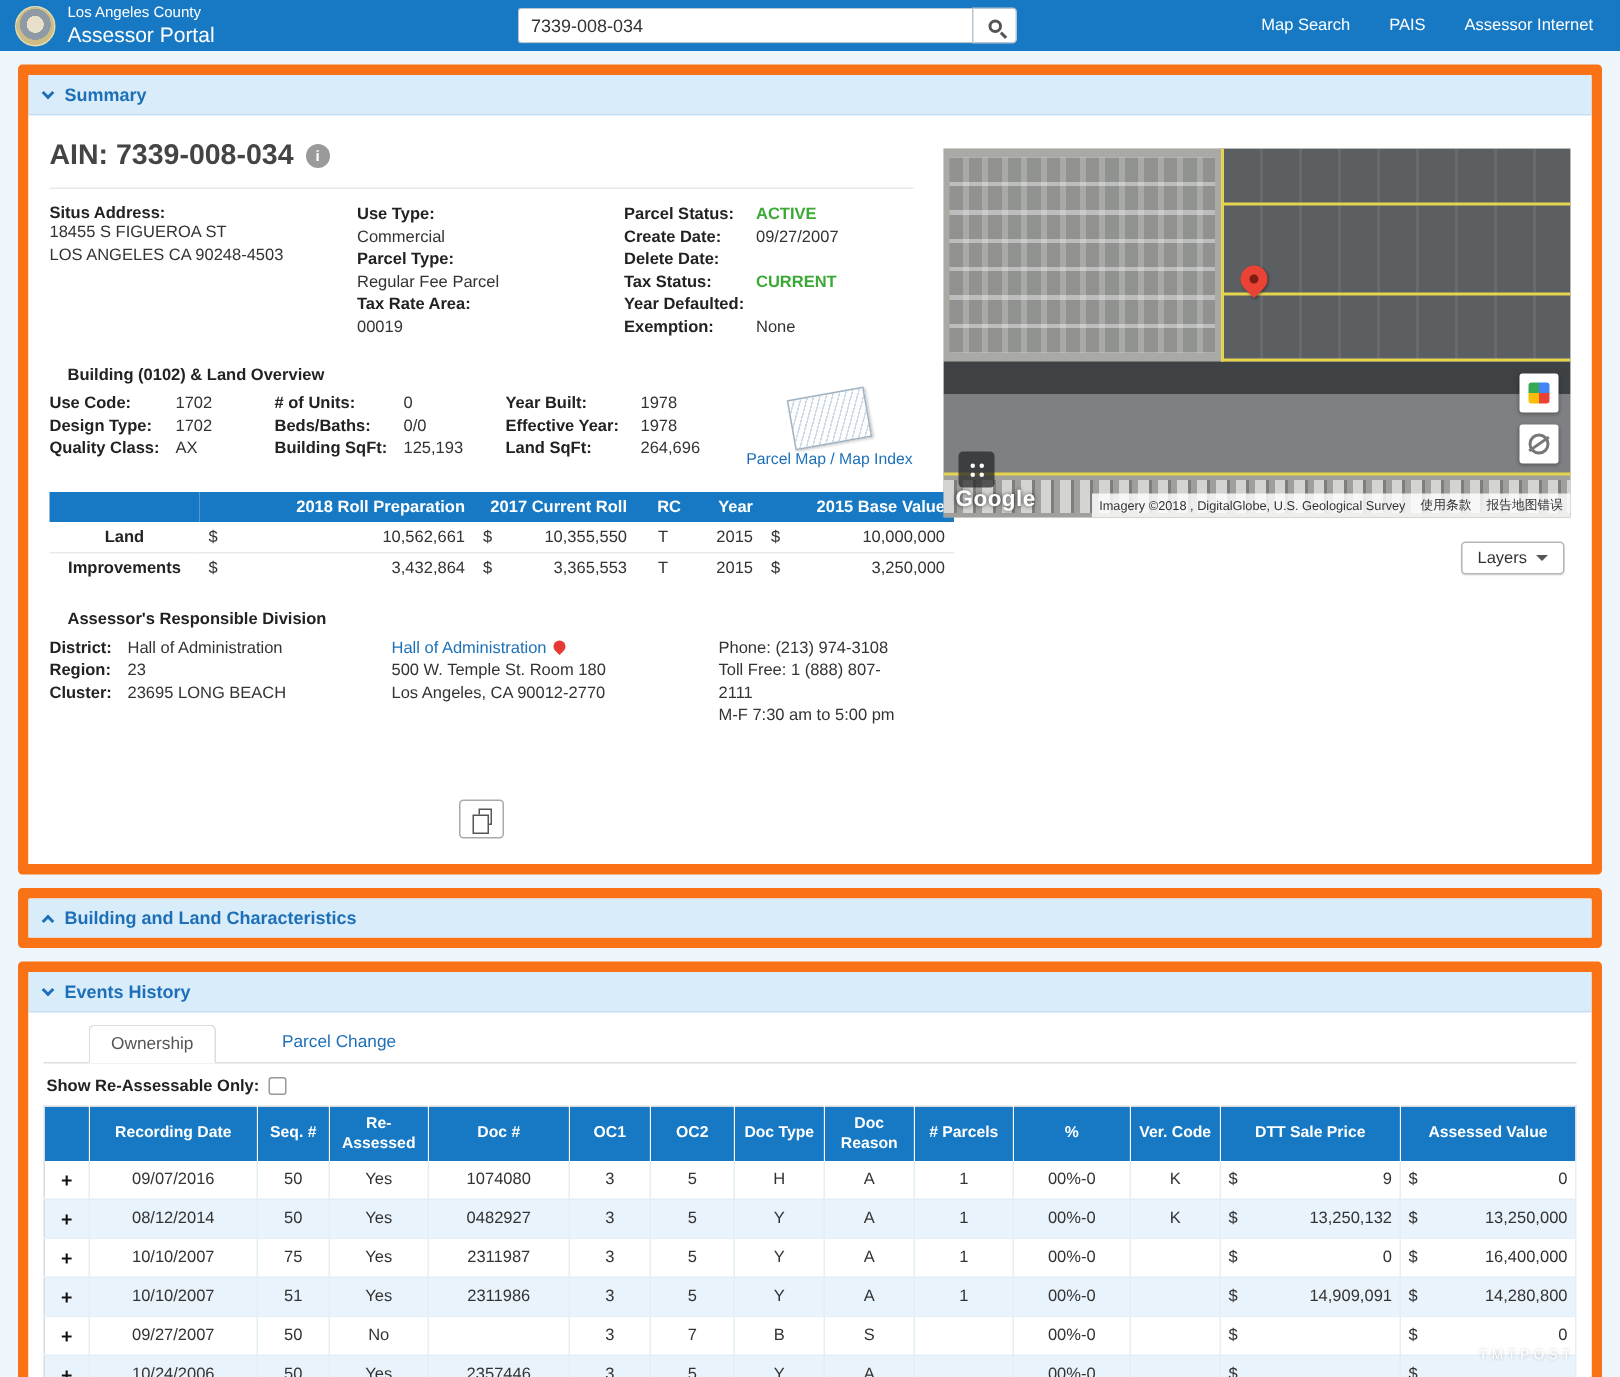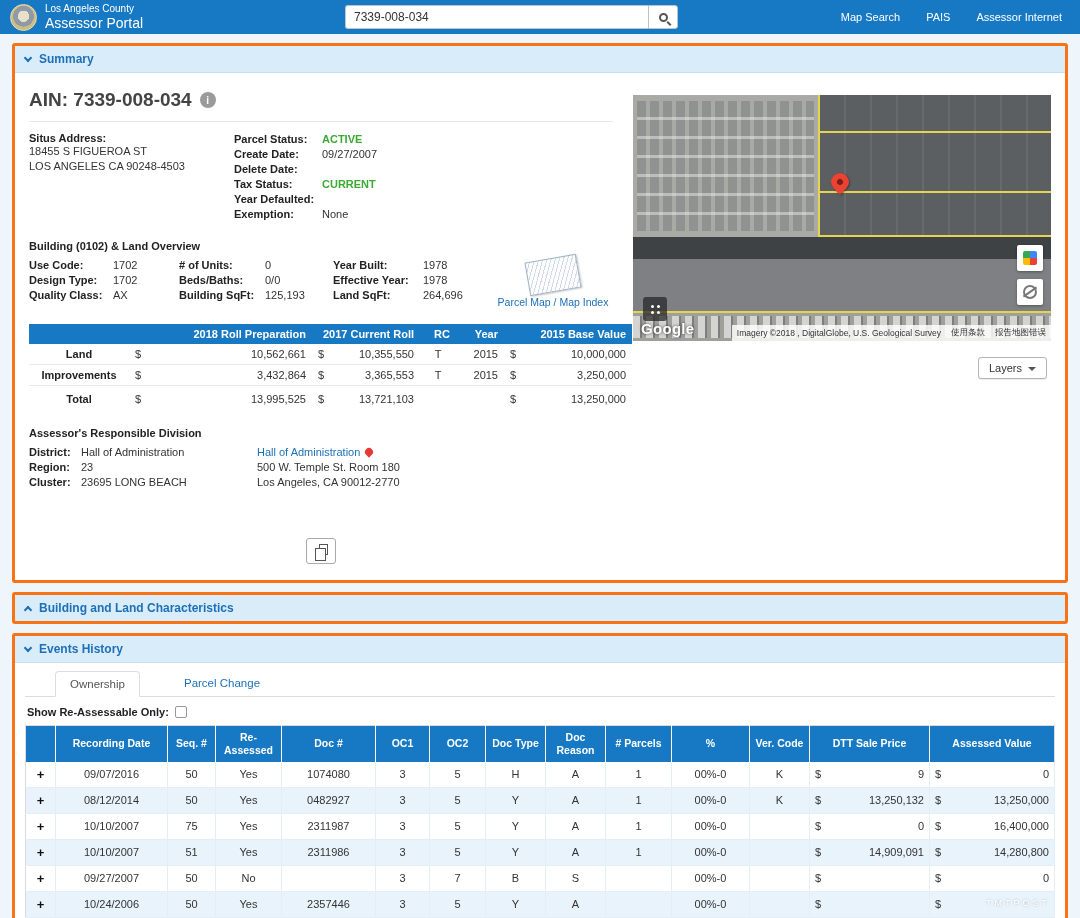--- a/index.html
+++ b/index.html
@@ -24,21 +24,21 @@
     padding:0 8px; font-size:12px; font-family:inherit; color:#333; outline:none; }
   .search-btn { width:30px; background:#fff; border:1px solid #b9c6d0; border-radius:0 3px 3px 0;
     cursor:pointer; display:flex; align-items:center; justify-content:center; }
   .mag { position:relative; width:9px; height:9px; border:2px solid #555; border-radius:50%; display:block; }
   .mag::after { content:""; position:absolute; width:2px; height:5px; background:#555; left:7px; top:6px; transform:rotate(-45deg); }
   .top-nav { margin-left:auto; display:flex; gap:26px; padding-right:8px; }
   .nav-link { color:#fff; font-size:11px; text-decoration:none; cursor:pointer; }
 
   
   .content { padding:9px 12px 0; }
-  .panel { border:3px solid #f97316; border-radius:3px; background:#fff; margin-bottom:9px; }
+  .panel { border:7px solid #f97316; border-radius:3px; background:#fff; margin-bottom:9px; }
   .panel-heading { background:#d9ecf9; color:#1d70b8; font-weight:bold; font-size:12px;
     padding:6px 10px; display:flex; align-items:center; gap:8px; cursor:pointer; border-radius:2px 2px 0 0; }
   .panel-body { background:#fff; border-top:1px solid #c6def1; }
   .chev { width:6px; height:6px; border-left:2px solid currentColor; border-bottom:2px solid currentColor;
     display:inline-block; transform:rotate(-45deg); margin-top:-2px; }
   .chev.up { transform:rotate(135deg); margin-top:3px; }
 
   
   .summary-body { display:flex; gap:20px; padding:8px 14px 10px; }
   .sum-left { flex:1; min-width:0; }
@@ -51,21 +51,21 @@
   .kv-row { line-height:15px; white-space:nowrap; }
   .kv-label { font-weight:bold; color:#222; display:inline-block; }
   .kv-value {}
   .green { color:var(--status-green,#3aaa35); font-weight:bold; }
   .fields-row { display:flex; margin-top:4px; }
   .situs-col { width:205px; }
   .use-col { width:178px; }
   .use-col div { line-height:15px; }
   .status-col { flex:1; }
   .addr-line { line-height:15px; }
-  .block-title { font-weight:bold; color:#222; margin:18px 0 6px; font-size:11px; }
+  .block-title { font-weight:bold; color:#222; margin:18px 12px 6px; font-size:11px; }
   .bld-cols { display:flex; }
   .bld-c1 { width:150px; } .bld-c2 { width:154px; } .bld-c3 { width:160px; }
   .map-link-box { flex:1; text-align:center; padding-top:0; }
   .pm-icon { width:52px; height:34px; margin:0 auto 4px; border:1px solid #9fb2c2;
     background:repeating-linear-gradient(115deg, #fdfdfd 0 3px, #cfdbe6 3px 4px);
     transform:rotate(-10deg); box-shadow:1px 1px 2px rgba(0,0,0,.2); }
   .link { color:#1d70b8; cursor:pointer; text-decoration:none; }
   .map-link { font-size:10.5px; }
 
   .roll-table { width:100%; border-collapse:collapse; margin-top:16px; table-layout:fixed; }
@@ -207,20 +207,28 @@
           </span>
           <span class="info-badge"></span>
         </div>
 
         <div class="fields-row">
           <div class="situs-col">
             <div class="kv-label">Situs Address:</div>
             <div class="addr-line">18455 S FIGUEROA ST</div>
             <div class="addr-line">LOS ANGELES CA 90248-4503</div>
           </div>
+          <div class="use-col">
+            <div class="kv-label">Use Type:</div>
+            <div>Commercial</div>
+            <div class="kv-label">Parcel Type:</div>
+            <div>Regular Fee Parcel</div>
+            <div class="kv-label">Tax Rate Area:</div>
+            <div>00019</div>
+          </div>
           <div class="status-col">
               <div class="kv-row"><span class="kv-label" style="width: 88px;">Parcel Status:</span><span class="kv-value green">ACTIVE</span></div>
               <div class="kv-row"><span class="kv-label" style="width: 88px;">Create Date:</span><span class="kv-value">09/27/2007</span></div>
               <div class="kv-row"><span class="kv-label" style="width: 88px;">Delete Date:</span><span class="kv-value"></span></div>
               <div class="kv-row"><span class="kv-label" style="width: 88px;">Tax Status:</span><span class="kv-value green">CURRENT</span></div>
               <div class="kv-row"><span class="kv-label" style="width: 88px;">Year Defaulted:</span><span class="kv-value"></span></div>
               <div class="kv-row"><span class="kv-label" style="width: 88px;">Exemption:</span><span class="kv-value">None</span></div>
             </div>
         </div>
 
@@ -294,53 +302,41 @@
                   <span class="cur">$</span>
                   <span class="val">3,365,553</span>
                 </td>
                 <td class="ctr">T</td>
                 <td class="rgt">2015</td>
                 <td class="money">
                   <span class="cur">$</span>
                   <span class="val">3,250,000</span>
                 </td>
               </tr>
-              <tr class="total">
-                <td class="roll-label">Total</td>
-                <td class="money">
-                  <span class="cur">$</span>
-                  <span class="val">13,995,525</span>
-                </td>
-                <td class="money">
-                  <span class="cur">$</span>
-                  <span class="val">13,721,103</span>
-                </td>
-                <td class="ctr"></td>
-                <td class="rgt"></td>
-                <td class="money">
-                  <span class="cur">$</span>
-                  <span class="val">13,250,000</span>
-                </td>
-              </tr>
             </tbody>
         </table>
 
         <div class="block-title">Assessor's Responsible Division</div>
         <div class="division-cols">
           <div class="div-c1">
               <div class="kv-row"><span class="kv-label" style="width: 52px;">District:</span><span class="kv-value">Hall of Administration</span></div>
               <div class="kv-row"><span class="kv-label" style="width: 52px;">Region:</span><span class="kv-value">23</span></div>
               <div class="kv-row"><span class="kv-label" style="width: 52px;">Cluster:</span><span class="kv-value">23695 LONG BEACH</span></div>
             </div>
           <div class="div-c2">
             <div class="addr-line">
               <a class="link">Hall of Administration</a><span class="red-pin"></span>
             </div>
             <div class="addr-line">500 W. Temple St. Room 180</div>
             <div class="addr-line">Los Angeles, CA 90012-2770</div>
+          </div>
+          <div class="div-c3">
+            <div class="addr-line">Phone: (213) 974-3108</div>
+            <div class="addr-line">Toll Free: 1 (888) 807-2111</div>
+            <div class="addr-line">M-F 7:30 am to 5:00 pm</div>
           </div>
         </div>
 
         <div class="copy-row">
           <button class="copy-btn">
             <span class="copy-ic"></span>
           </button>
         </div>
       </div>
 

